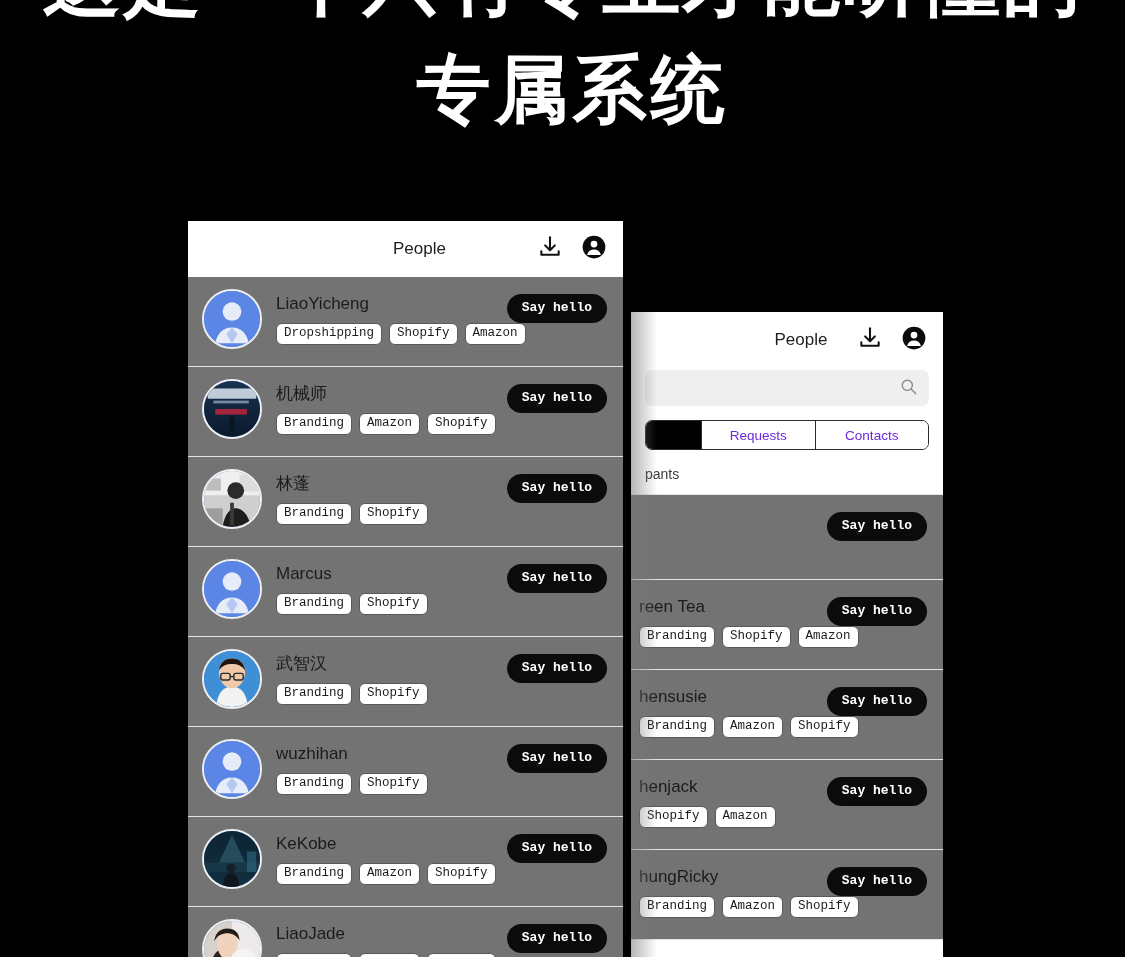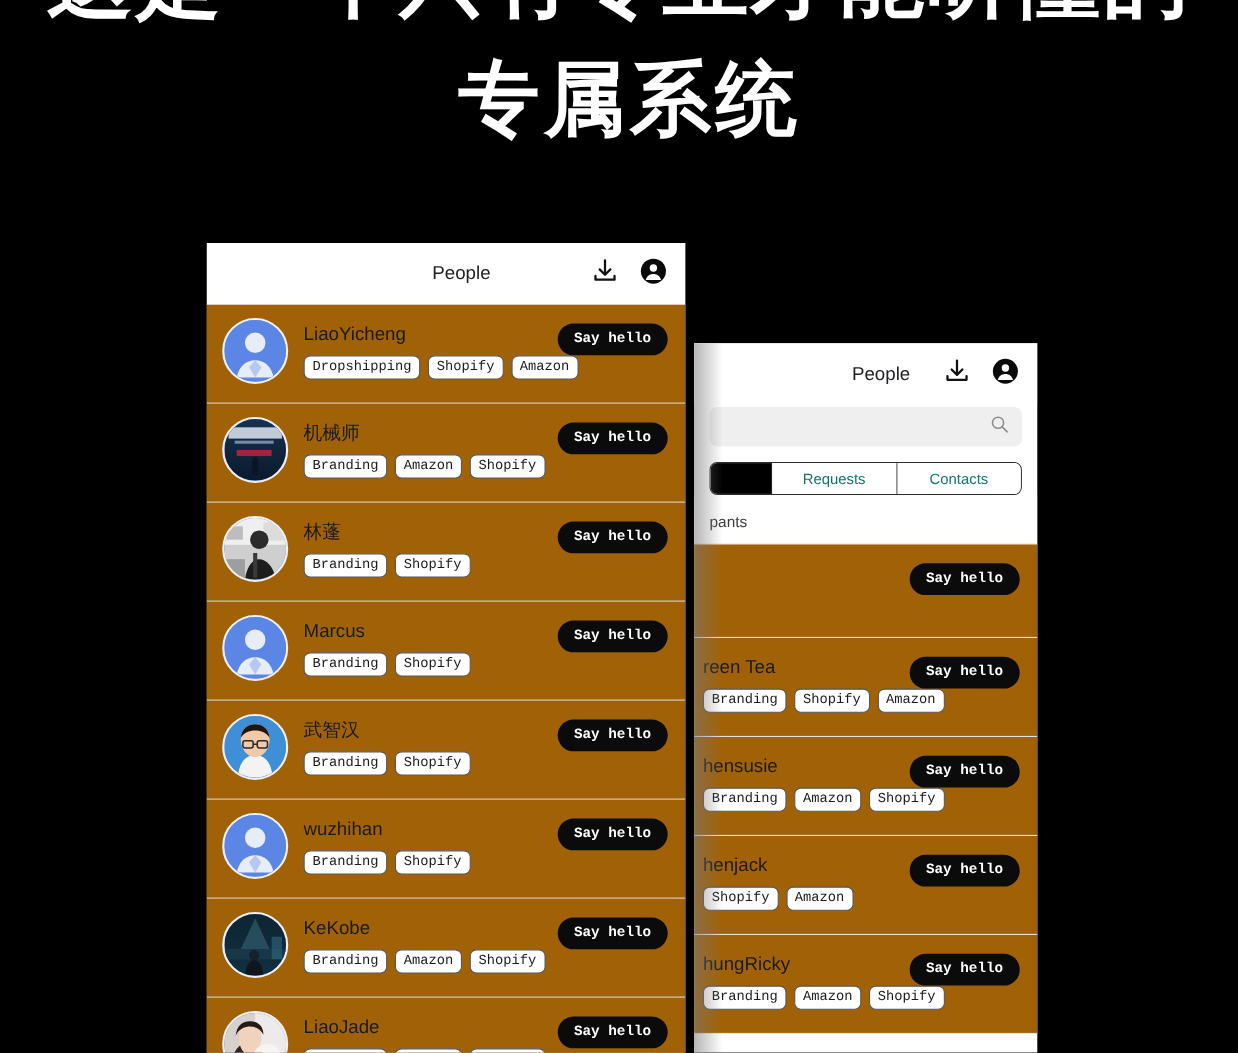--- a/index.html
+++ b/index.html
@@ -62,32 +62,32 @@
     background: transparent; outline: none; font-family: inherit;
   }
 
   
   .tabs {
     margin: 14px 14px 0 14px; display: flex; height: 30px;
     border: 1px solid #2b2b2b; border-radius: 7px; overflow: hidden;
   }
   .tab {
     flex: 1; display: flex; align-items: center; justify-content: center;
-    font-size: 13.5px; color: #0f766e; background: #fff;
+    font-size: 13.5px; color: #6d28d9; background: #fff;
     border-right: 1px solid #2b2b2b;
   }
   .tab:last-child { border-right: none; }
   .tab.active { background: #000; color: #fff; }
 
   
   .rows { position: relative; }
   .row {
     position: relative; display: flex; align-items: flex-start;
     padding: 12px 14px 12px 14px;
-    border-bottom: 1px solid #e3e3e3; background: #a16207;
+    border-bottom: 1px solid #e3e3e3; background: #737373;
     min-height: 90px;
   }
   .row.plain { min-height: 74px; }
 
   .avatar {
     width: 60px; height: 60px; border-radius: 50%; flex: 0 0 60px;
     margin-right: 14px; overflow: hidden; position: relative;
     border: 2px solid #f0f0f0; background: #5b86e5;
   }
   .avatar svg { display:block; width:100%; height:100%; }

